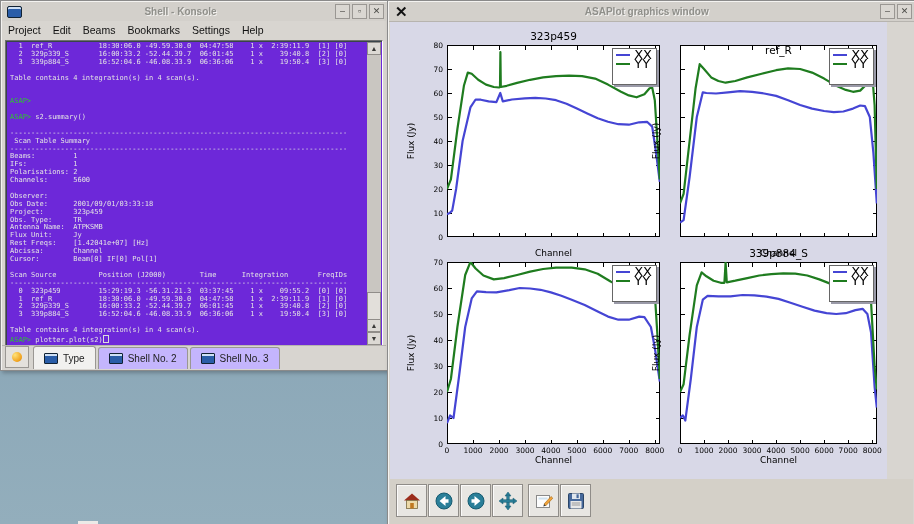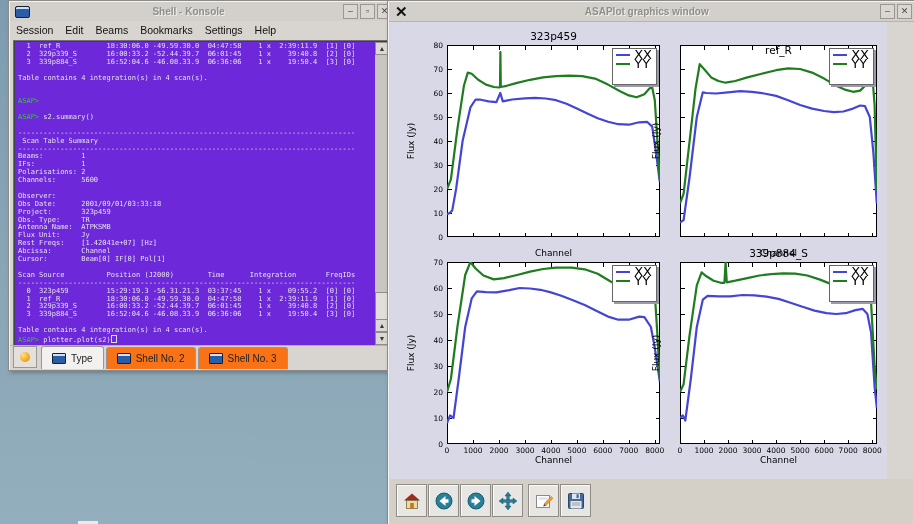--- a/index.html
+++ b/index.html
@@ -33,21 +33,21 @@
     box-sizing:border-box;font-size:7px;line-height:11px;text-align:center;color:#3a3a38;}
   .sb-thumb{position:absolute;left:0;width:14px;background:#e2dfda;border:1px solid #908d89;box-sizing:border-box;}
   .sb-grip{position:absolute;left:3px;top:50%;margin-top:-4px;width:7px;height:8px;
     background:radial-gradient(circle at 1px 1px,#8a8a86 1px,transparent 1px) 0 0/3px 3px;}
   .tabbar{position:absolute;left:1px;right:1px;bottom:1px;height:23px;background:#d8d5d0;
     border-top:1px solid #b7b4af;display:flex;align-items:flex-end;}
   .newsess{width:22px;height:20px;margin:0 4px 1px 3px;background:#e4e1dc;border:1px solid #9a9793;
     display:flex;align-items:center;justify-content:center;}
   .bulb{width:10px;height:10px;border-radius:50%;background:radial-gradient(circle at 3px 3px,#ffe27a,#f0a01a 70%,#b06a00);}
   .tab{height:21px;display:flex;align-items:center;padding:0 10px;margin-right:2px;font-size:10px;color:#222;
-    background:#f97316;border:1px solid #9a9793;border-bottom:none;border-radius:3px 3px 0 0;}
+    background:#c4b5fd;border:1px solid #9a9793;border-bottom:none;border-radius:3px 3px 0 0;}
   .tab.active{background:#f2f1ef;height:22px;}
   .tabicon{width:12px;height:9px;margin-right:5px;background:#2a5da8;border:1px solid #123;
     border-radius:1px;box-shadow:inset 0 2px 0 #cfe0f5;}
   
   .xlogo{font-size:15px;font-weight:bold;color:#111;margin:0 6px;line-height:15px;}
   .canvas{position:absolute;left:2px;top:21px;width:497px;height:457px;background:#d8d8e7;}
   .ptoolbar{position:absolute;left:2px;right:2px;top:478px;bottom:2px;background:#d4d0c8;}
   .tbtn{position:absolute;top:5px;width:29px;height:31px;background:#e8e6e2;
     border:1px solid #8f8c88;box-shadow:inset 1px 1px 0 #fbfaf9;display:flex;align-items:center;justify-content:center;}
   
@@ -60,30 +60,30 @@
   .ptitle{position:absolute;text-align:center;font-family:"DejaVu Sans",sans-serif;font-size:10.5px;color:#000;white-space:nowrap;}
   .axlabel{position:absolute;text-align:center;font-family:"DejaVu Sans",sans-serif;font-size:9px;color:#000;white-space:nowrap;}
   .ticklab{position:absolute;font-family:"DejaVu Sans",sans-serif;font-size:7.5px;color:#000;white-space:nowrap;}
   .peek{position:absolute;left:78px;bottom:0;width:20px;height:3px;background:#eceae7;}
 </style>
 </head>
 <body>
 
 <div id="screen">
 
-  <div class="window" style="left:0;top:0;width:386px;height:369px;margin-left:8px;">
+  <div class="window" style="left:0;top:0;width:386px;height:369px;">
     <div class="titlebar">
       <div class="kicon"></div>
       <div class="title">Shell - Konsole</div>
       <div class="winbtn">–</div>
       <div class="winbtn">▫</div>
       <div class="winbtn">✕</div>
     </div>
     <div class="menubar">
-      <span>Session</span>
+      <span>Project</span>
       <span>Edit</span>
       <span>Beams</span>
       <span>Bookmarks</span>
       <span>Settings</span>
       <span>Help</span>
     </div>
     <div class="termframe" style="background: #6d28d9;">
       <div class="termtext" style="color: rgb(228, 228, 228);">
           <div class="tline">  1  ref_R           18:30:06.0 -49.59.30.0  04:47:58    1 x  2:39:11.9  [1] [0]</div>
           <div class="tline">  2  329p339_S       16:00:33.2 -52.44.39.7  06:01:45    1 x    39:40.8  [2] [0]</div>

